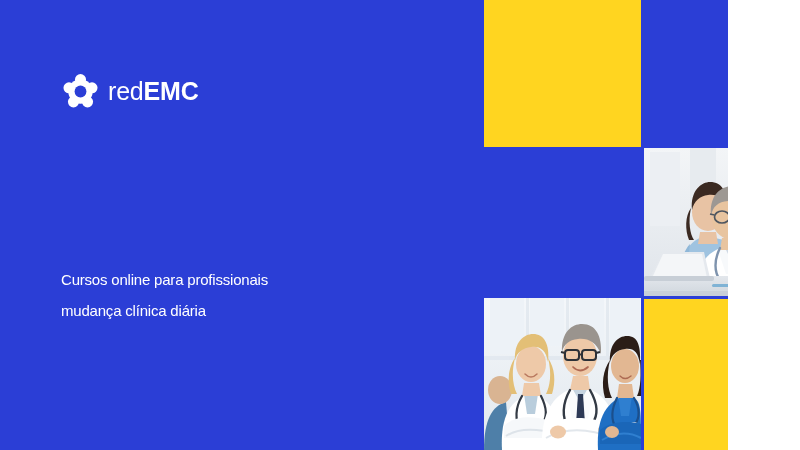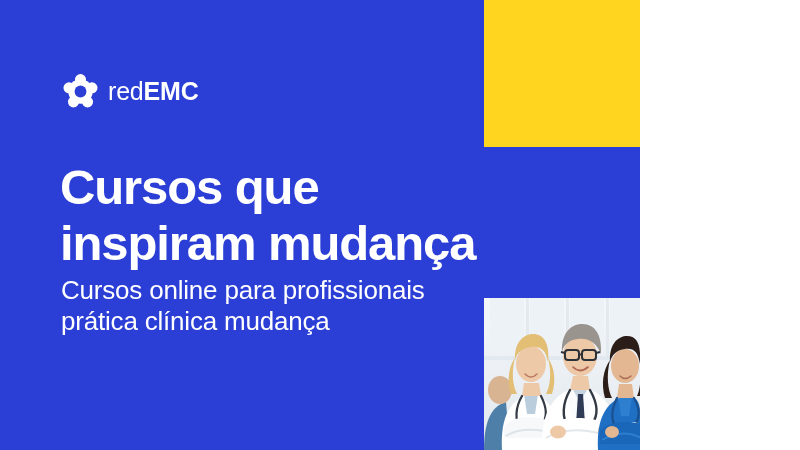--- a/index.html
+++ b/index.html
@@ -2,21 +2,21 @@
 <html><head>
 <meta charset="utf-8">
 <style>
   html, body {
     margin: 0;
     padding: 0;
     background: #ffffff;
   }
   #canvas {
     position: relative;
-    width: 640px;
+    width: 728px;
     height: 450px;
     overflow: hidden;
     background: #2b3ed6;
     font-family: "Liberation Sans", sans-serif;
     -webkit-font-smoothing: antialiased;
   }
 
   
   .block {
     position: absolute;
@@ -96,21 +96,21 @@
   }
   #headline .hl-line { display: block; white-space: nowrap; }
 
   
   #subheadline {
     position: absolute;
     left: 61px;
     top: 249px;
     width: 420px;
     color: #ffffff;
-    font-size: 26px;
+    font-size: 15px;
     font-weight: 400;
     line-height: 31px;
     letter-spacing: -0.2px;
   }
   #subheadline .sub-line { display: block; white-space: nowrap; }
 </style>
 </head>
 <body>
 
 <div id="canvas">
@@ -314,23 +314,19 @@
           <circle cx="31" cy="78" r="15"></circle>
           <circle cx="19" cy="40" r="15"></circle>
           <circle cx="50" cy="50" r="33"></circle>
         </g>
         <circle cx="50" cy="50" r="16" fill="#2b3ed6"></circle>
       </svg>
     </span>
     <span id="logo-wordmark"><span>red</span><span class="wm-bold">EMC</span></span>
   </div>
 
-  <h1 id="headline">
-    <span class="hl-line">Cursos que</span>
-    <span class="hl-line">inspiram mudança</span>
-  </h1>
 
   <p id="subheadline">
     <span class="sub-line">Cursos online para profissionais</span>
-    <span class="sub-line">prática clínica mudança</span>
+    <span class="sub-line">mudança clínica diária</span>
   </p>
 
 </div>
 
 </body></html>

